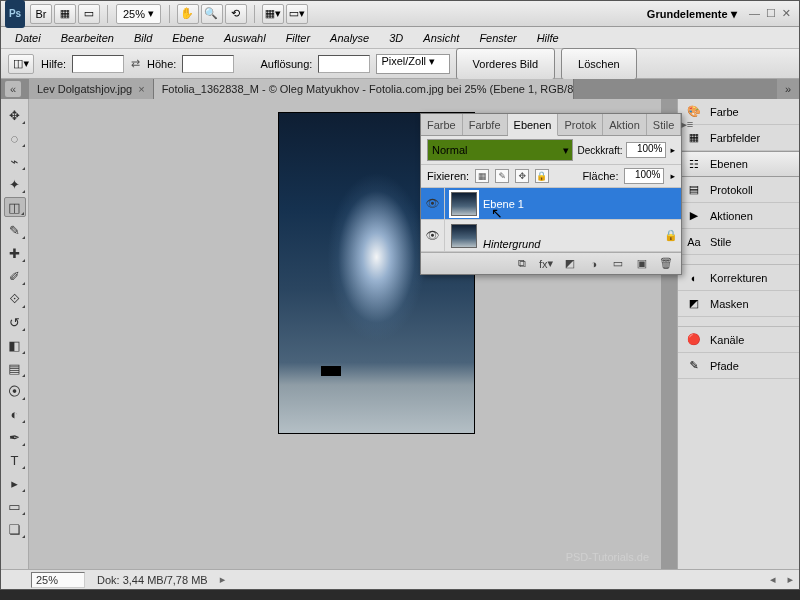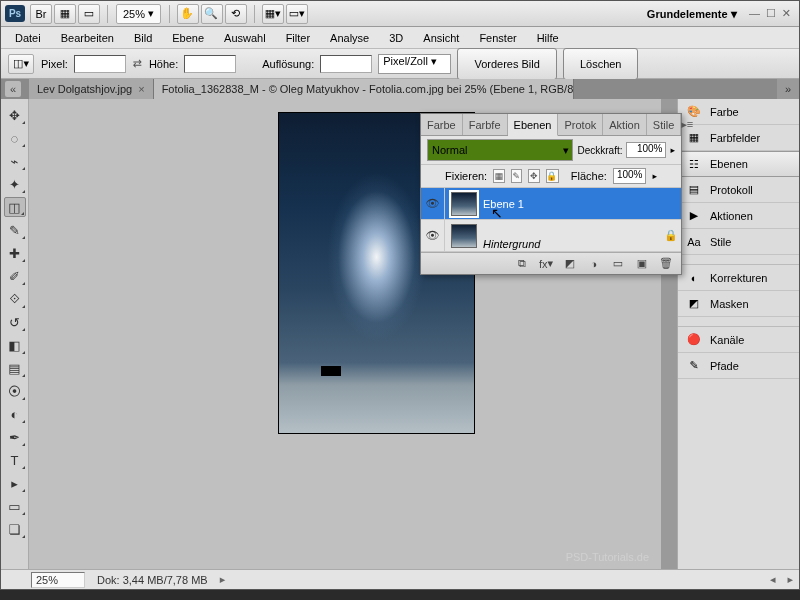--- a/index.html
+++ b/index.html
@@ -1,30 +1,30 @@
 <!DOCTYPE html>
 <html><head>
 <meta charset="utf-8">
 <style>
   * { box-sizing: border-box; margin: 0; padding: 0; font-family: "Segoe UI", Tahoma, sans-serif; font-size: 11px; }
   body { background: #2a2a2a; width: 800px; height: 600px; overflow: hidden; }
   .app { width: 800px; height: 590px; background: #d4d4d4; position: relative; border: 1px solid #555; }
   
   
   .topbar { height: 26px; background: linear-gradient(#efefef,#d8d8d8); display: flex; align-items: center; padding: 0 4px; border-bottom: 1px solid #999; }
-  .ps-logo { width: 20px; height: 17px; background: #1a3a5c; border-radius: 3px; display:flex; align-items:center; justify-content:center; color:#a3cde8; font-weight:bold; font-size:10px; margin-right:4px; }
+  .ps-logo { width: 20px; height: 28px; background: #1a3a5c; border-radius: 3px; display:flex; align-items:center; justify-content:center; color:#a3cde8; font-weight:bold; font-size:10px; margin-right:4px; }
   .top-btn { width: 22px; height: 20px; border:1px solid #aaa; background:linear-gradient(#fafafa,#e0e0e0); margin:0 1px; border-radius:2px; display:inline-flex; align-items:center; justify-content:center; }
   .zoom-display { display:inline-flex; align-items:center; padding:0 6px; height:20px; border:1px solid #aaa; background:#fafafa; margin:0 2px; border-radius:2px;}
   .top-sep { width:1px; height:18px; background:#aaa; margin:0 6px; }
   .workspace-switch { margin-left:auto; font-weight:bold; font-size:12px; padding:0 8px; display:flex; align-items:center; }
   .win-controls { display:flex; gap:6px; padding:0 4px; color:#666; }
   
   
   .menubar { height:22px; background:#e6e6e6; display:flex; align-items:center; padding:0 4px; border-bottom:1px solid #bbb; gap:0;}
-  .menu-item { padding:2px 10px; cursor:default; }
+  .menu-item { padding:2px 10px; cursor:default;font-style:italic; }
   
   
   .options { height:30px; background:linear-gradient(#ececec,#d9d9d9); display:flex; align-items:center; padding:0 6px; border-bottom:1px solid #aaa; gap:6px; }
   .opt-label { font-size:11px; }
   .opt-input { width:52px; height:18px; border:1px inset #aaa; background:#fff; }
   .opt-select { height:20px; border:1px solid #999; background:#fff; font-size:11px; padding:0 14px 9px 4px; }
   .opt-btn { height:32px; border:1px solid #888; background:linear-gradient(#f9f9f9,#dcdcdc); padding:0 16px; border-radius:3px; font-size:11px; }
   .link-icn { width:11px; display:inline-block; text-align:center; color:#555; }
   
   
@@ -63,21 +63,21 @@
   
   
   .panel { position:absolute; left:419px; top:112px; width:262px; background:#dcdcdc; border:1px solid #7a7a7a; box-shadow:2px 2px 6px rgba(0,0,0,.35); z-index:10;}
   .p-tabs { height:22px; background:linear-gradient(#d6d6d6,#c3c3c3); display:flex; align-items:stretch; border-bottom:1px solid #999; font-size:10px;}
   .p-tab { padding:3px 6px; border-right:1px solid #aaa; color:#444; display:flex; align-items:center; background:#cfcfcf;}
   .p-tab.active { background:#e5e5e5; color:#000; border-bottom:1px solid #e5e5e5; margin-bottom:-1px;}
   .p-tabs .menu { margin-left:auto; width:22px; display:flex; align-items:center; justify-content:center; color:#555; }
   .p-row { display:flex; align-items:center; padding:3px 6px; gap:4px; border-bottom:1px solid #c4c4c4; background:#e5e5e5;}
   .p-select { flex:1; height:22px; border:1px solid #999; background:#4d7c0f; padding:0 4px; display:flex; align-items:center; justify-content:space-between;}
   .pct-box { width:40px; height:16px; background:#fff; border:1px solid #999; text-align:right; padding:0 3px; font-size:10px; display:inline-block; }
-  .lock-row { display:flex; align-items:center; padding:3px 24px; gap:6px; border-bottom:1px solid #c4c4c4; background:#e5e5e5; font-size:10px;}
+  .lock-row { display:flex; align-items:center; padding:3px 6px; gap:6px; border-bottom:1px solid #c4c4c4; background:#e5e5e5; font-size:10px;}
   .lock-icn { width:14px; height:14px; border:1px solid #999; background:#fafafa; display:inline-flex; align-items:center; justify-content:center; font-size:9px; color:#555;}
   
   .layers { max-height:130px; overflow:auto; background:#e5e5e5;}
   .layer { display:flex; align-items:center; height:32px; border-bottom:1px solid #c9c9c9; }
   .layer .eye { width:24px; text-align:center; color:#333; border-right:1px solid #c9c9c9; height:100%; display:flex; align-items:center; justify-content:center;}
   .layer .thumb { width:26px; height:24px; margin:0 6px; background:linear-gradient(#0e1e33,#4a637a 60%,#b4bfc5); border:1px solid #666; position:relative; display:flex; align-items:center; justify-content:center;}
   .layer .lname { flex:1; }
   .layer .locki { width:20px; text-align:center; color:#555; }
   .layer.sel { background:#2e7bd9; color:#fff; }
   .layer.sel .thumb { outline:2px solid #fff; }
@@ -128,21 +128,21 @@
       <div class="menu-item">Filter</div>
       <div class="menu-item">Analyse</div>
       <div class="menu-item">3D</div>
       <div class="menu-item">Ansicht</div>
       <div class="menu-item">Fenster</div>
       <div class="menu-item">Hilfe</div>
     </div>
 
   <div class="options">
     <div class="top-btn" style="width:26px;">◫▾</div>
-    <span class="opt-label">Pixel:</span>
+    <span class="opt-label">Hilfe:</span>
     <input class="opt-input" style="">
     <span class="link-icn">⇄</span>
     <span class="opt-label">Höhe:</span>
     <input class="opt-input" style="">
     <span style="width:14px;"></span>
     <span class="opt-label">Auflösung:</span>
     <input class="opt-input" style="">
     <div class="opt-select"><span>Pixel/Zoll</span> ▾</div>
     <button class="opt-btn">Vorderes Bild</button>
     <button class="opt-btn">Löschen</button>

